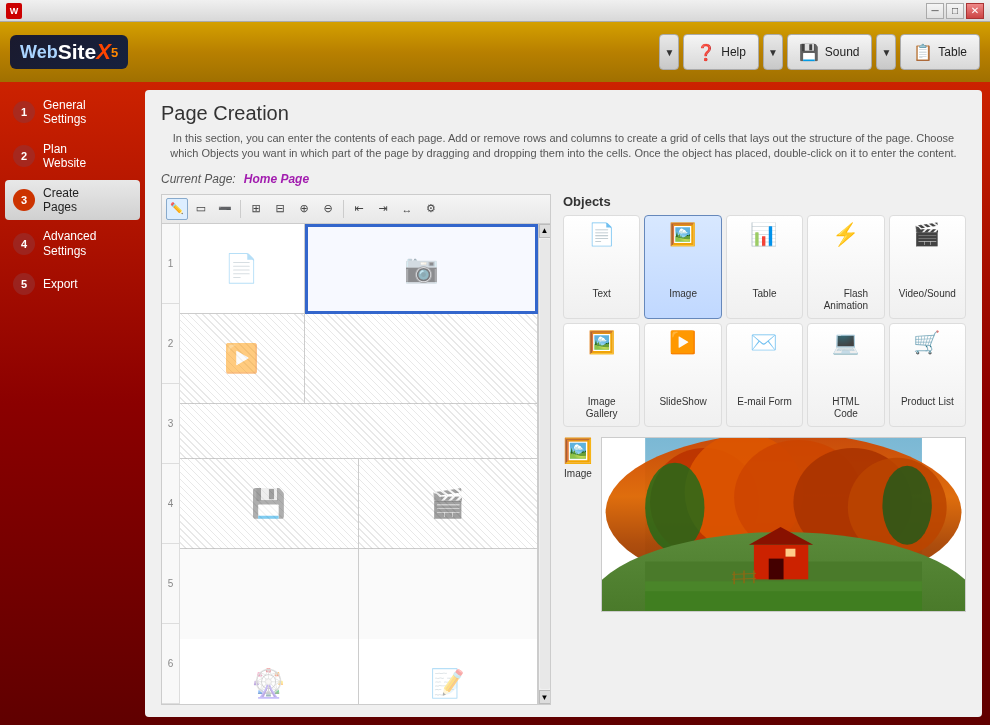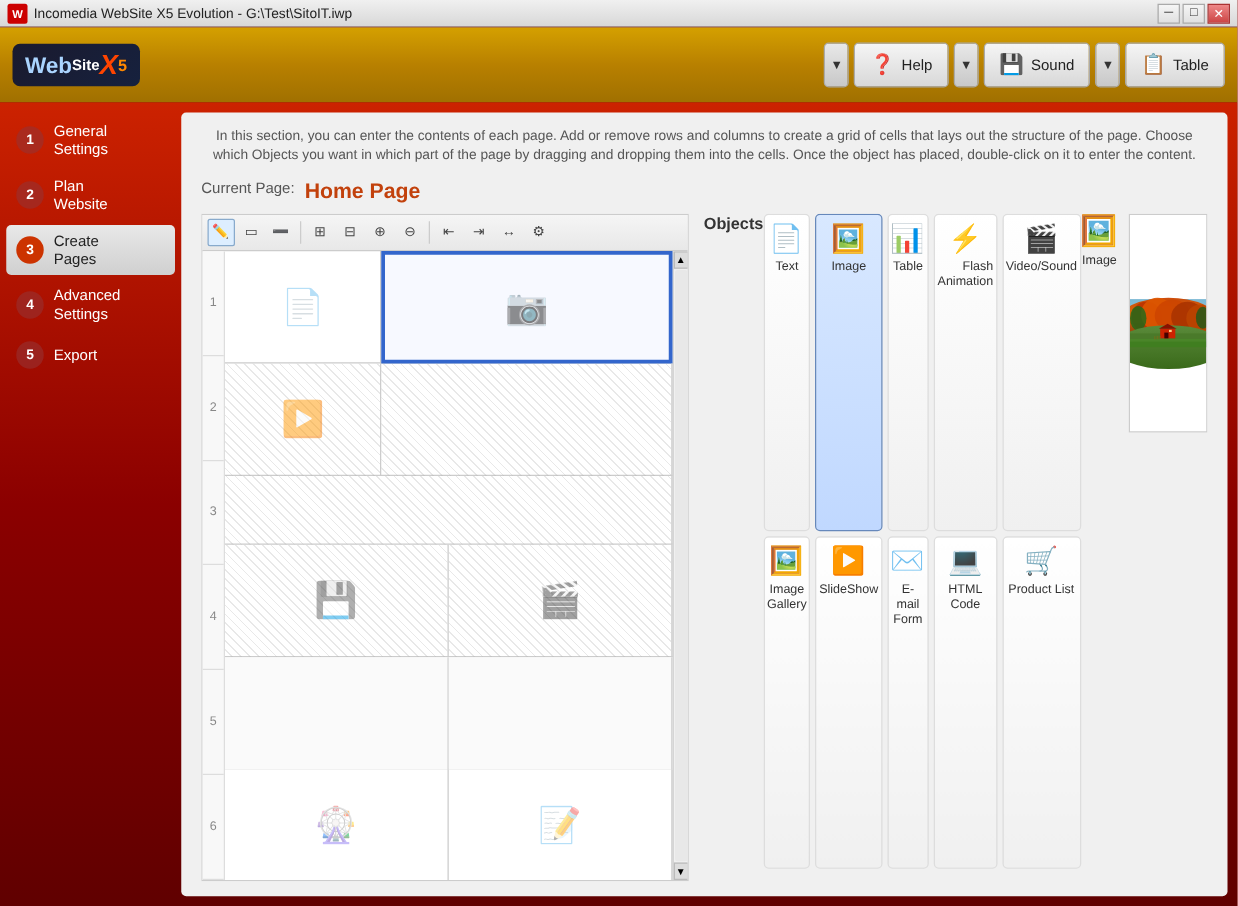--- a/index.html
+++ b/index.html
@@ -99,23 +99,23 @@
       background: #f0f0f0;
       margin: 8px 8px 8px 0;
       border-radius: 4px;
       padding: 12px 16px;
       overflow: hidden;
       display: flex;
       flex-direction: column;
     }
     .page-title { font-size: 20px; font-weight: 300; color: #333; margin-bottom: 6px; }
     .page-desc { font-size: 11px; color: #555; line-height: 1.4; margin-bottom: 10px; text-align: center; }
-    .current-page-row { display: flex; gap: 8px; margin-bottom: 8px; }
+    .current-page-row { display: flex; align-items: center; gap: 8px; margin-bottom: 8px; font-style: italic; }
     .current-page-label { font-size: 12px; color: #555; }
-    .current-page-name { font-size: 17px; font-weight: bold; color: #c2410c; }
+    .current-page-name { font-size: 12px; font-weight: bold; color: #a21caf; }
 
     
     .editor-area { display: flex; gap: 12px; flex: 1; overflow: hidden; }
 
     
     .grid-editor {
       width: 390px;
       border: 1px solid #ccc;
       background: white;
       display: flex;
@@ -191,42 +191,42 @@
       background: #f0f0f0;
       border-left: 1px solid #ccc;
       display: flex;
       flex-direction: column;
       align-items: center;
     }
     .scroll-btn { width: 12px; height: 14px; background: #ddd; border: 1px solid #bbb; cursor: pointer; display: flex; align-items: center; justify-content: center; font-size: 8px; }
     .scroll-track { flex: 1; width: 10px; background: #e8e8e8; margin: 1px; border-radius: 2px; }
 
     
-    .objects-panel { flex: 1; display: flex; flex-direction: row; }
+    .objects-panel { flex: 1; display: flex; flex-direction: column; }
     .objects-title { font-size: 13px; font-weight: bold; color: #333; margin-bottom: 6px; }
     .objects-grid {
       display: grid;
       grid-template-columns: repeat(5, 1fr);
       gap: 4px;
       margin-bottom: 10px;
     }
     .object-item {
       display: flex;
       flex-direction: column;
       align-items: center;
       padding: 6px 2px;
       border: 1px solid #ddd;
       border-radius: 4px;
       background: linear-gradient(to bottom, #ffffff, #f0f0f0);
       cursor: pointer;
       gap: 4px;
     }
     .object-item.selected-obj { background: linear-gradient(to bottom, #d8e8ff, #c0d8ff); border-color: #6688bb; }
     .obj-icon { font-size: 22px; }
-    .obj-label { font-size: 10px; color: #333; text-align: center; line-height: 1.2; }
+    .obj-label { font-size: 10px; color: #333; text-align: center; line-height: 1.2; margin-top: 36px; }
 
     
     .preview-section { display: flex; flex-direction: column; gap: 6px; }
     .preview-check { display: flex; align-items: center; gap: 5px; font-size: 12px; color: #333; }
     .preview-check input { width: 13px; height: 13px; }
     .preview-area {
       display: flex;
       gap: 8px;
       align-items: flex-start;
     }
@@ -250,32 +250,31 @@
     
     .icon-red { color: #cc3300; }
     .icon-orange { color: #ff6600; }
     .icon-blue { color: #3366cc; }
   </style>
 </head>
 <body>
 
 <div class="title-bar">
   <div class="title-bar-icon">W</div>
-  <span>Incomedia WebSite X5 Evolution - G:\Test\SitoIT.iwp</span>
   <div class="title-bar-controls">
     <div class="title-bar-btn">─</div>
     <div class="title-bar-btn">□</div>
     <div class="title-bar-btn close">✕</div>
   </div>
 </div>
 
 <div class="toolbar">
   <div class="logo">
     <span style="color:#aad4ff;font-size:18px;font-weight:bold;">Web</span>
-    <span style="color:white;font-size:12px;font-weight:bold;">Site</span>
+    <span style="color:white;font-size:21px;font-weight:bold;">Site</span>
     <span style="color:#ff4400;font-size:22px;font-weight:900;font-style:italic;">X</span>
     <span style="color:#ff8800;font-size:13px;vertical-align:super;font-weight:bold;">5</span>
   </div>
   <div class="toolbar-spacer"></div>
   <div class="toolbar-btn-dropdown">▼</div>
   <div class="toolbar-btn">
     <span class="toolbar-btn-icon">❓</span>
     <span>Help</span>
   </div>
   <div class="toolbar-btn-dropdown">▼</div>
@@ -309,20 +308,21 @@
       <div class="sidebar-num inactive">4</div>
       <div class="sidebar-label">Advanced<br>Settings</div>
     </div>
     <div class="sidebar-item">
       <div class="sidebar-num inactive">5</div>
       <div class="sidebar-label">Export</div>
     </div>
   </div>
 
   <div class="content">
+    <div class="page-title">Page Creation</div>
     <div class="page-desc">In this section, you can enter the contents of each page. Add or remove rows and columns to create a grid of cells that lays out the structure of the page. Choose which Objects you want in which part of the page by dragging and dropping them into the cells. Once the object has placed, double-click on it to enter the content.</div>
     <div class="current-page-row">
       <span class="current-page-label">Current Page:</span>
       <span class="current-page-name">Home Page</span>
     </div>
 
     <div class="editor-area">
 
       <div class="grid-editor">
 

